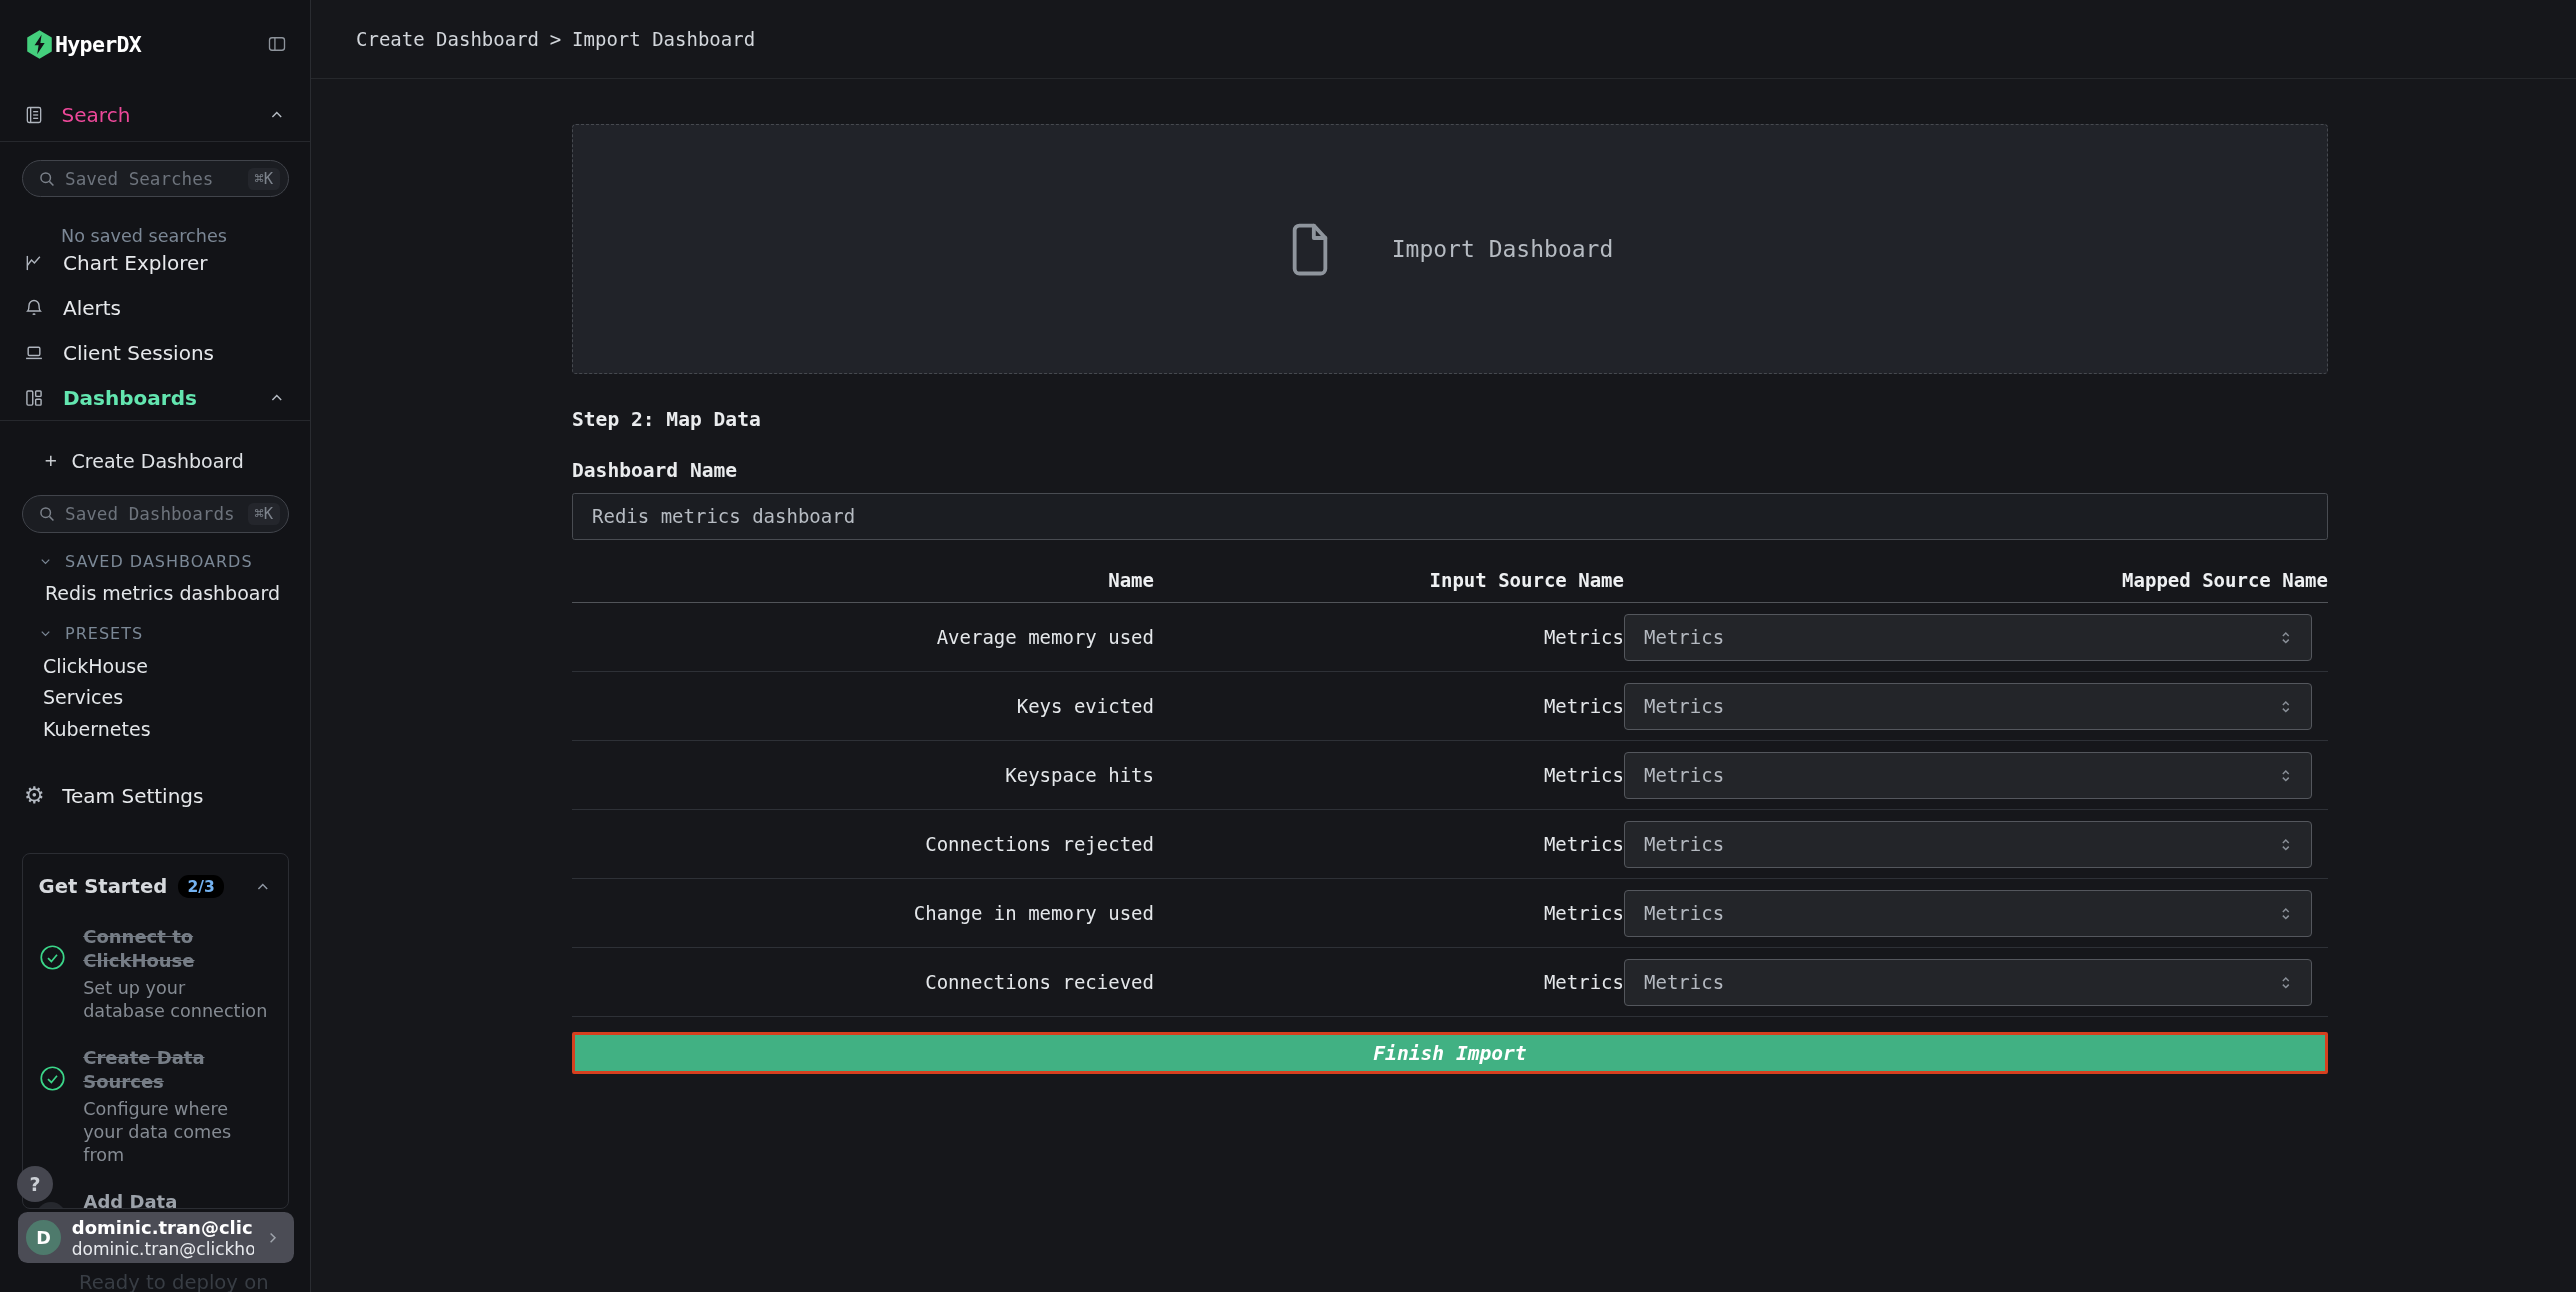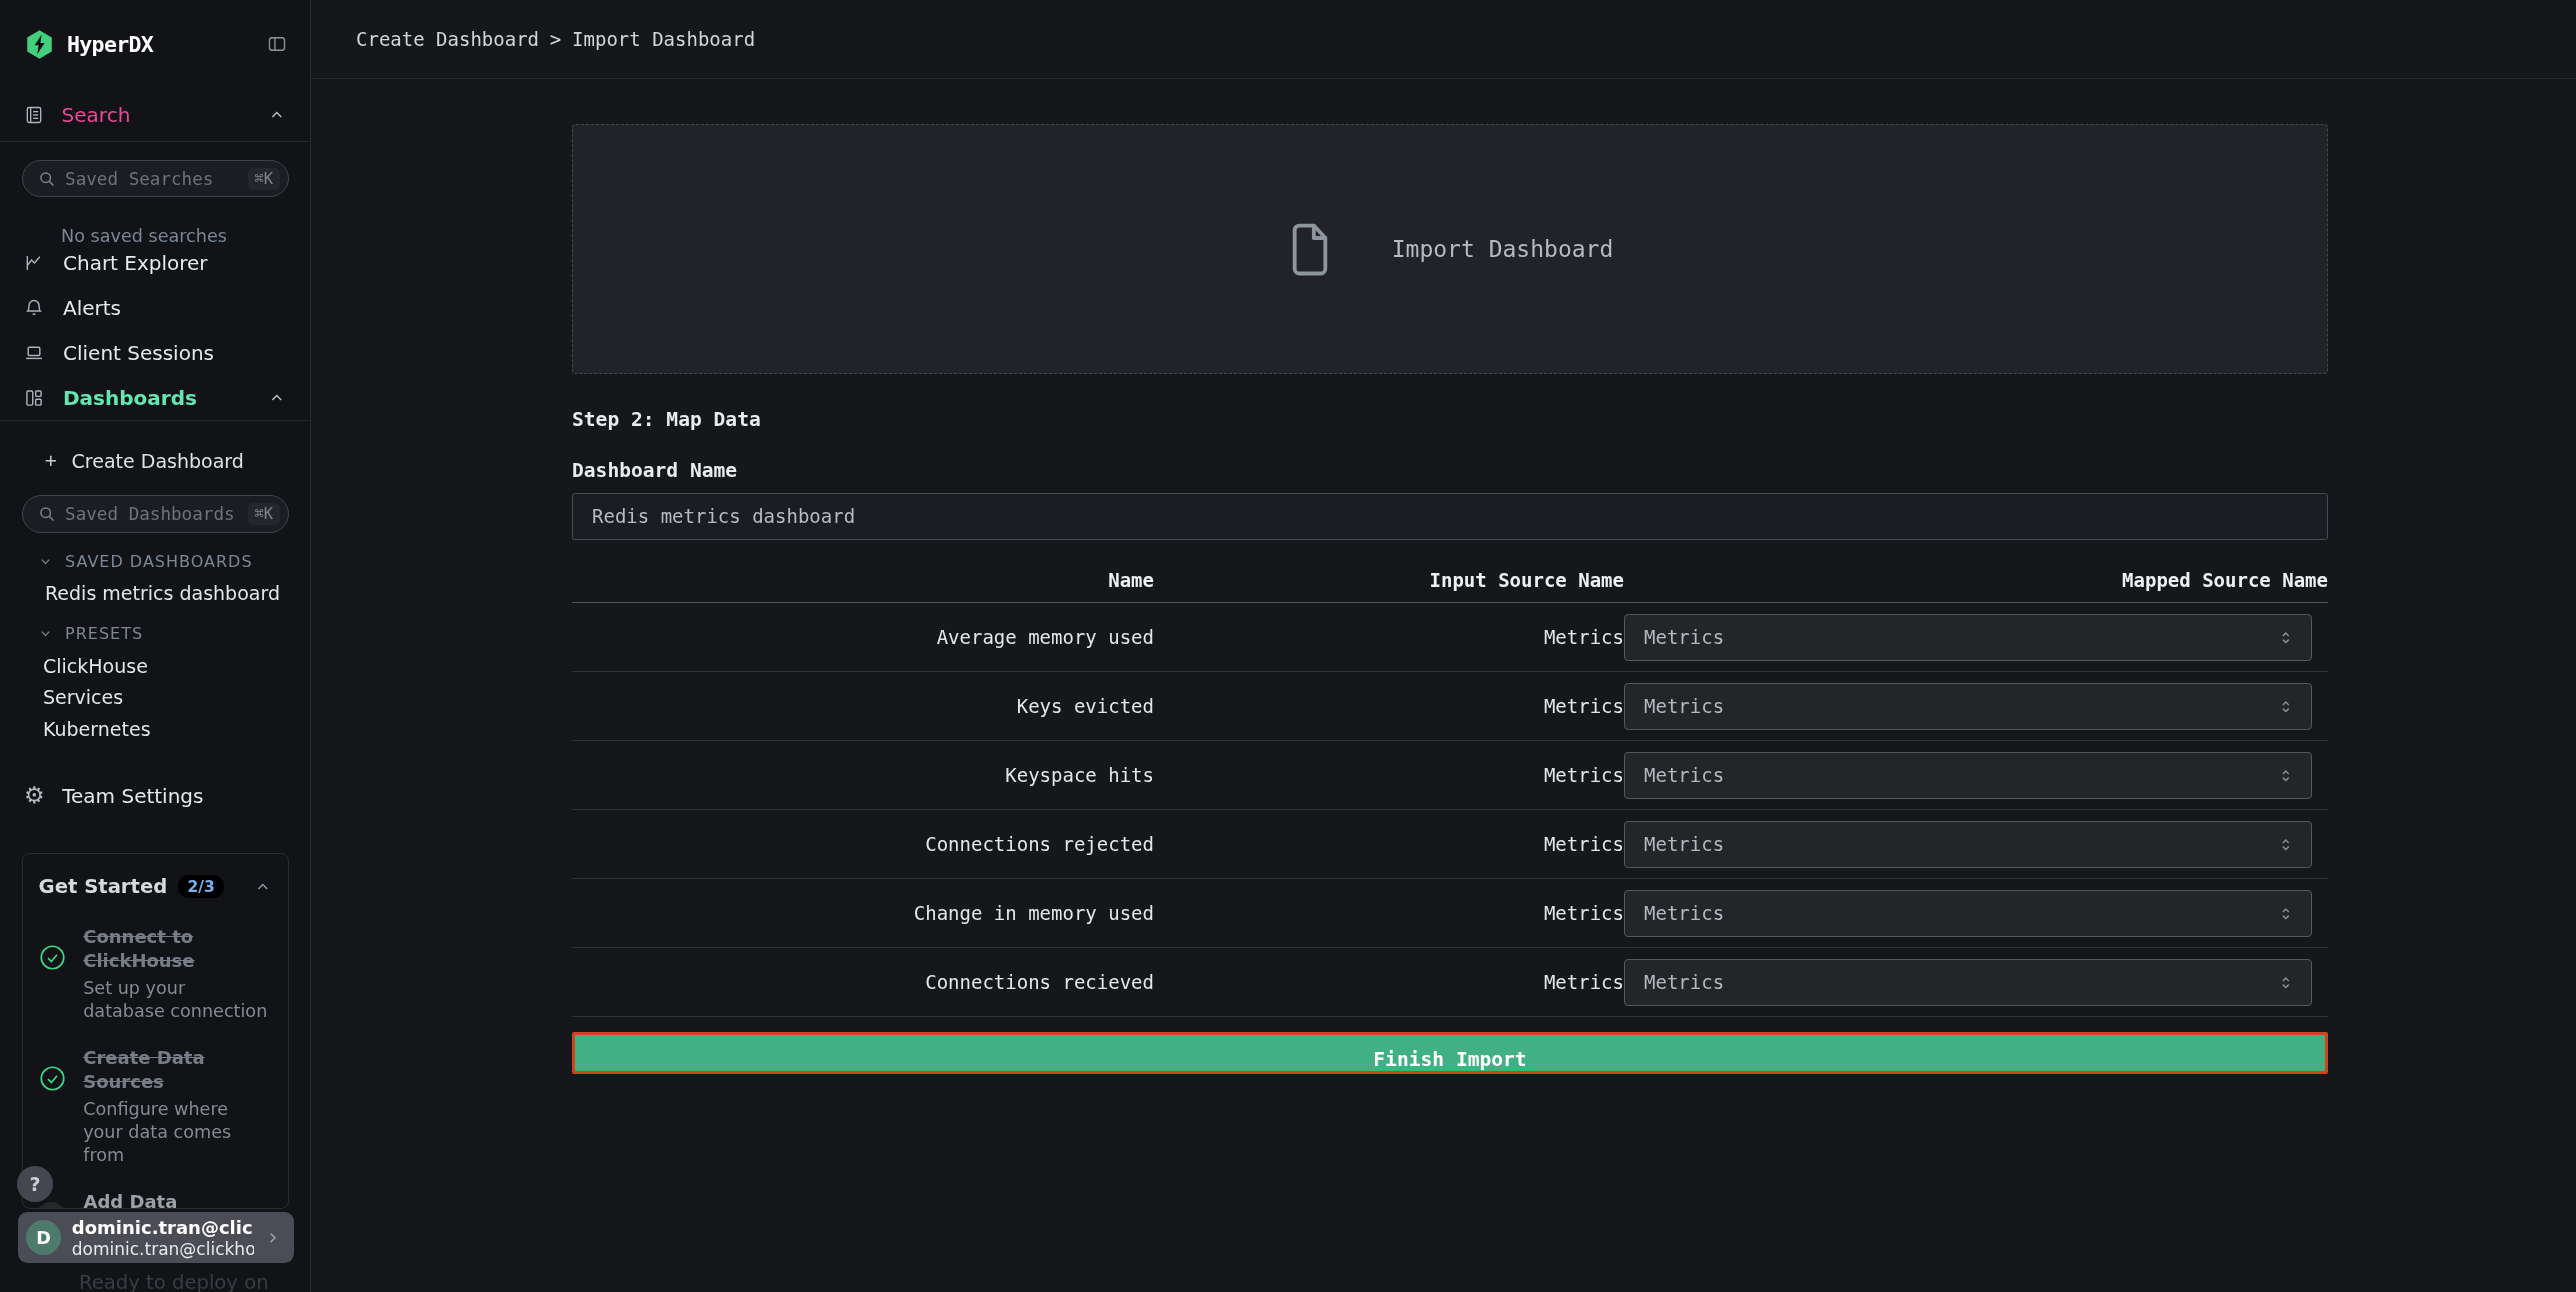--- a/index.html
+++ b/index.html
@@ -8,21 +8,21 @@
   .mono { font-family:"DejaVu Sans Mono","Liberation Mono",monospace; }
 
   .app { display:flex; width:2576px; height:1293px; }
 
   
   .sidebar { position:relative; width:311px; height:1293px; background:#121317;
     border-right:0.7px solid #2a2c31; flex:0 0 311px; }
 
   .logo-row { position:absolute; top:0; left:0; width:100%; height:88px;
     display:flex; align-items:center; justify-content:space-between; padding:0 23px 0 24px; }
-  .logo { display:flex; align-items:center; gap:12px; }
+  .logo { display:flex; align-items:center; }
   .logo-name { font-family:"DejaVu Sans Mono","Liberation Mono",monospace;
     font-size:21.6px; font-weight:bold; color:#ffffff; letter-spacing:-0.7px; }
   .collapse-icon { color:#8e949c; display:flex; }
 
   .side-section-header { position:absolute; top:88px; left:0; width:100%; height:54px;
     border-bottom:0.7px solid #26282d; display:flex; align-items:center; padding:0 24px; gap:17.6px; }
   .side-section-header .lbl { font-size:20px; color:#ec4899; }
   .side-section-header .chev { margin-left:auto; color:#b6bcc4; display:flex; }
 
   .pill { position:absolute; left:22px; width:267px; height:37px; border-radius:19px;
@@ -127,22 +127,22 @@
   .tbody-row { height:69px; border-bottom:0.7px solid #2e3137; }
   .tbody-row .cell { font-size:19px; color:#e4e7ea; }
   .cell.c1 { padding-left:15px; }
   .select { width:688px; height:47px; background:#232529; border:0.7px solid #54575d;
     border-radius:4px; display:flex; align-items:center; justify-content:space-between;
     padding:0 16px 0 19px; }
   .select .val { font-size:19px; color:#b4b9c0; }
   .select .ud { color:#8a9098; display:flex; }
 
   .finish-btn { margin-top:15px; width:100%; height:42px; background:#41b183;
-    border:3.4px solid #d6401f; border-radius:2px; display:flex; align-items:flex-end;
-    justify-content:center; cursor:pointer; }
+    border:3.4px solid #d6401f; border-radius:2px; display:flex; align-items:center;
+    justify-content:center; cursor:pointer;font-style:italic; }
   .finish-btn .lbl { font-size:19.6px; font-weight:bold; color:#ffffff; }
 </style>
 </head>
 <body>
 
 <div class="app">
 
   <aside class="sidebar">
 
     <div class="logo-row">

